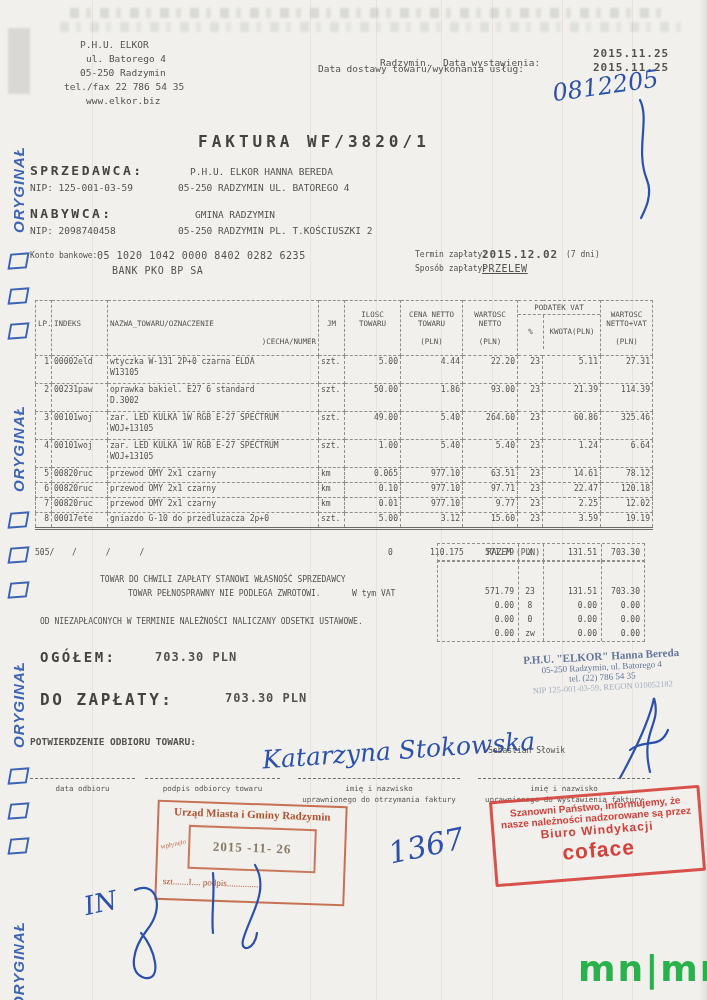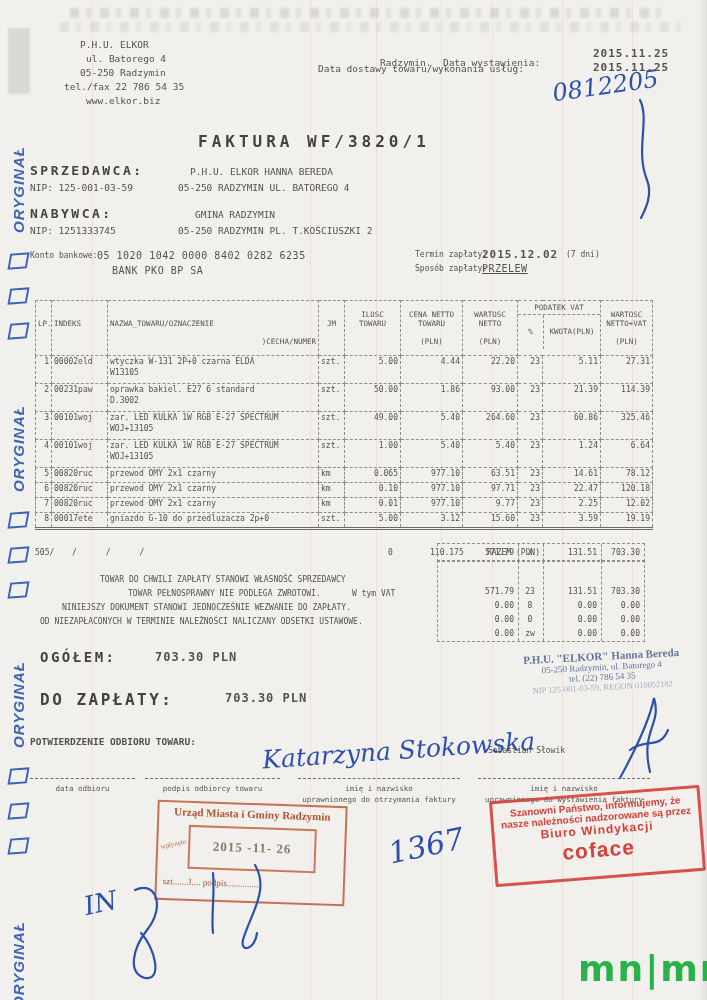--- a/index.html
+++ b/index.html
@@ -94,21 +94,21 @@
 
   <div class="t title" style="left:198px;top:132px;">FAKTURA WF/3820/1</div>
 
   <div class="t hdr" style="left:30px;top:163px;">SPRZEDAWCA:</div>
   <div class="t m9" style="left:178px;top:165px;padding-left:12px;">P.H.U. ELKOR HANNA BEREDA</div>
   <div class="t m9" style="left:30px;top:181px;">NIP: 125-001-03-59</div>
   <div class="t m9" style="left:178px;top:181px;">05-250 RADZYMIN UL. BATOREGO 4</div>
 
   <div class="t hdr" style="left:30px;top:206px;">NABYWCA:</div>
   <div class="t m9" style="left:195px;top:208px;">GMINA RADZYMIN</div>
-  <div class="t m9" style="left:30px;top:224px;">NIP: 1251333745</div>
+  <div class="t m9" style="left:30px;top:224px;">NIP: 2098740458</div>
   <div class="t m9" style="left:178px;top:224px;">05-250 RADZYMIN PL. T.KOŚCIUSZKI 2</div>
 
   <div class="t m8" style="left:30px;top:251px;">Konto bankowe:</div>
   <div class="t m10" style="left:97px;top:249px;">05 1020 1042 0000 8402 0282 6235</div>
   <div class="t m10" style="left:112px;top:264px;">BANK PKO BP SA</div>
   <div class="t m8" style="left:415px;top:250px;">Termin zapłaty:</div>
   <div class="t m11" style="left:482px;top:248px;">2015.12.02</div>
   <div class="t m8" style="left:566px;top:250px;">(7 dni)</div>
   <div class="t m8" style="left:415px;top:264px;">Sposób zapłaty:</div>
   <div class="t m10" style="left:482px;top:262px;text-decoration:underline;">PRZELEW</div>
@@ -301,21 +301,20 @@
     <div style="position:absolute;left:163px;top:0;height:17px;border-left:1px dashed #908e89;"></div>
     <div class="vrow" style="left:0;top:4px;width:76px;text-align:right;">571.79</div>
     <div class="vrow" style="left:82px;top:4px;width:20px;text-align:center;">X</div>
     <div class="vrow" style="left:106px;top:4px;width:53px;text-align:right;">131.51</div>
     <div class="vrow" style="left:164px;top:4px;width:38px;text-align:right;">703.30</div>
   </div>
 
   <div class="t m8" style="left:100px;top:575px;">TOWAR DO CHWILI ZAPŁATY STANOWI WŁASNOŚĆ SPRZEDAWCY</div>
   <div class="t m8" style="left:128px;top:589px;">TOWAR PEŁNOSPRAWNY NIE PODLEGA ZWROTOWI.</div>
   <div class="t m8" style="left:352px;top:589px;">W tym VAT</div>
-  <div class="t m8" style="left:62px;top:603px;">NINIEJSZY DOKUMENT STANOWI JEDNOCZEŚNIE WEZWANIE DO ZAPŁATY.</div>
   <div class="t m8" style="left:40px;top:617px;">OD NIEZAPŁACONYCH W TERMINIE NALEŻNOŚCI NALICZANY ODSETKI USTAWOWE.</div>
 
   <div class="vatbox" style="left:437px;top:560px;width:206px;height:80px;">
     <div style="position:absolute;left:80px;top:0;height:80px;border-left:1px dashed #908e89;"></div>
     <div style="position:absolute;left:105px;top:0;height:80px;border-left:1px dashed #908e89;"></div>
     <div style="position:absolute;left:163px;top:0;height:80px;border-left:1px dashed #908e89;"></div>
     <div class="vrow" style="left:0;top:26px;width:76px;text-align:right;">571.79</div>
     <div class="vrow" style="left:82px;top:26px;width:20px;text-align:center;">23</div>
     <div class="vrow" style="left:106px;top:26px;width:53px;text-align:right;">131.51</div>
     <div class="vrow" style="left:164px;top:26px;width:38px;text-align:right;">703.30</div>

